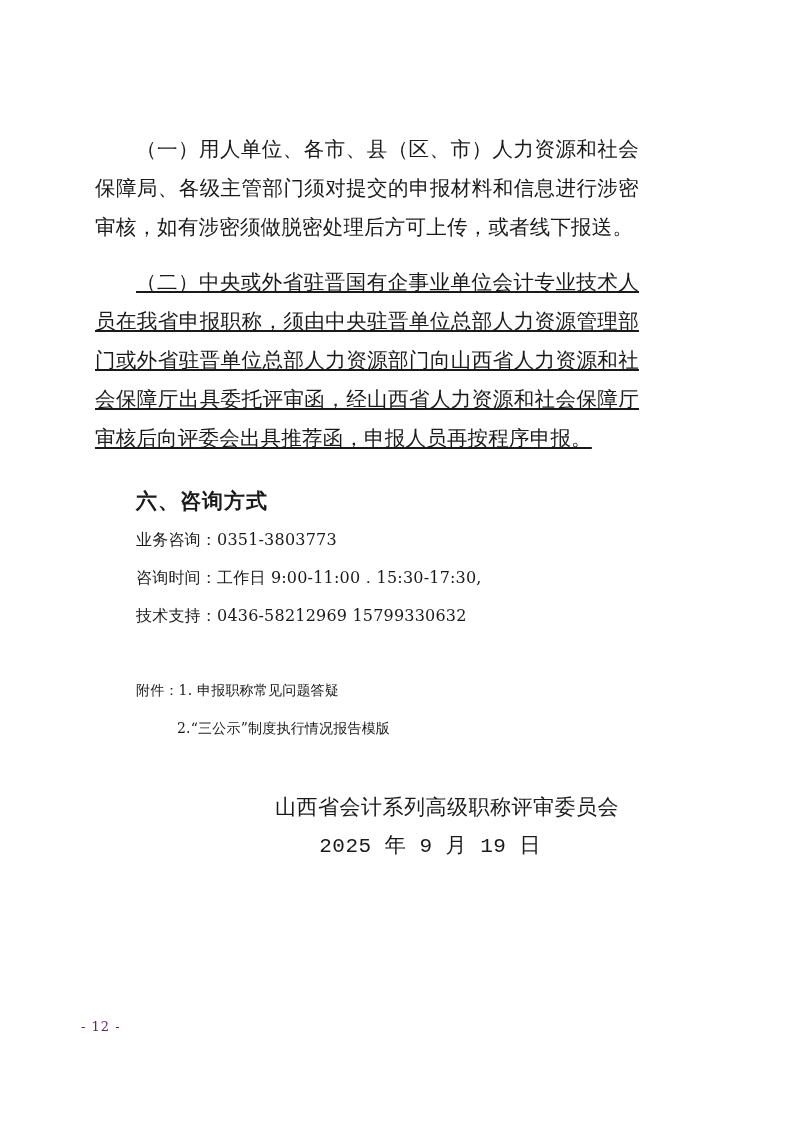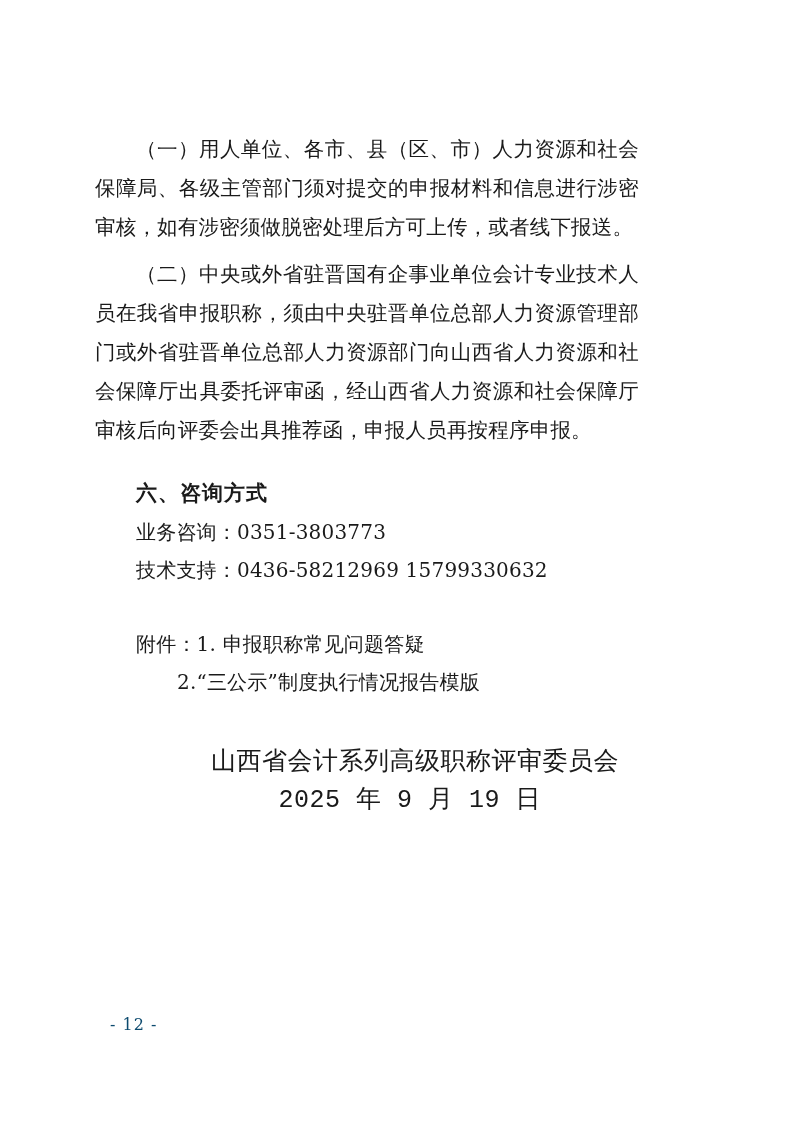--- a/index.html
+++ b/index.html
@@ -27,85 +27,87 @@
   .para {
     font-size: 20.5px;
     line-height: 39px;
     text-align: justify;
     text-justify: inter-ideograph;
     margin: 0 0 0 0;
     letter-spacing: 0.2px;
     text-indent: 41px;
   }
   .para + .para {
-    margin-top: 8px;
+    margin-top: 16px;
+    text-decoration: underline;
   }
   .section-title {
     font-size: 21px;
     line-height: 40px;
     font-weight: bold;
     margin: 23px 0 0 0;
     text-indent: 41px;
     letter-spacing: 1px;
   }
   .contact-line {
-    font-size: 20px;
+    font-size: 16px;
     line-height: 38px;
     margin: 0;
     text-indent: 41px;
     letter-spacing: 0.2px;
   }
   .attach-block {
     margin-top: 36px;
   }
   .attach-line {
-    font-size: 20px;
+    font-size: 14px;
     line-height: 38px;
     margin: 0;
     text-indent: 41px;
     letter-spacing: 0.2px;
   }
   .attach-line.indent2 {
     text-indent: 82px;
   }
   .signature-block {
     margin-top: 40px;
     text-align: right;
     padding-right: 20px;
   }
   .sig-line {
-    font-size: 25px;
+    font-size: 21px;
     line-height: 40px;
     margin: 0;
     letter-spacing: 0.5px;
   }
   .sig-date {
     padding-right: 78px;
     font-family: Liberation Mono, monospace;
   }
   .page-number {
     position: absolute;
-    left: 110px;
+    left: 81px;
     bottom: 88px;
-    font-size: 16px;
+    font-size: 13px;
     letter-spacing: 1px;
-    color: #0c4a6e;
+    color: #701a75;
   }
 </style>
 </head>
 <body>
 
 <div class="page">
 
   <p class="para">（一）用人单位、各市、县（区、市）人力资源和社会保障局、各级主管部门须对提交的申报材料和信息进行涉密审核，如有涉密须做脱密处理后方可上传，或者线下报送。</p>
   <p class="para">（二）中央或外省驻晋国有企事业单位会计专业技术人员在我省申报职称，须由中央驻晋单位总部人力资源管理部门或外省驻晋单位总部人力资源部门向山西省人力资源和社会保障厅出具委托评审函，经山西省人力资源和社会保障厅审核后向评委会出具推荐函，申报人员再按程序申报。</p>
 
   <h2 class="section-title">六、咨询方式</h2>
 
   <p class="contact-line">业务咨询：0351-3803773</p>
+  <p class="contact-line">咨询时间：工作日 9:00-11:00．15:30-17:30,</p>
   <p class="contact-line">技术支持：0436-58212969  15799330632</p>
 
   <div class="attach-block">
     <p class="attach-line">附件：1. 申报职称常见问题答疑</p>
     <p class="attach-line indent2">2.“三公示”制度执行情况报告模版</p>
   </div>
 
   <div class="signature-block">
     <p class="sig-line">山西省会计系列高级职称评审委员会</p>
     <p class="sig-line sig-date">2025 年 9 月 19 日</p>

